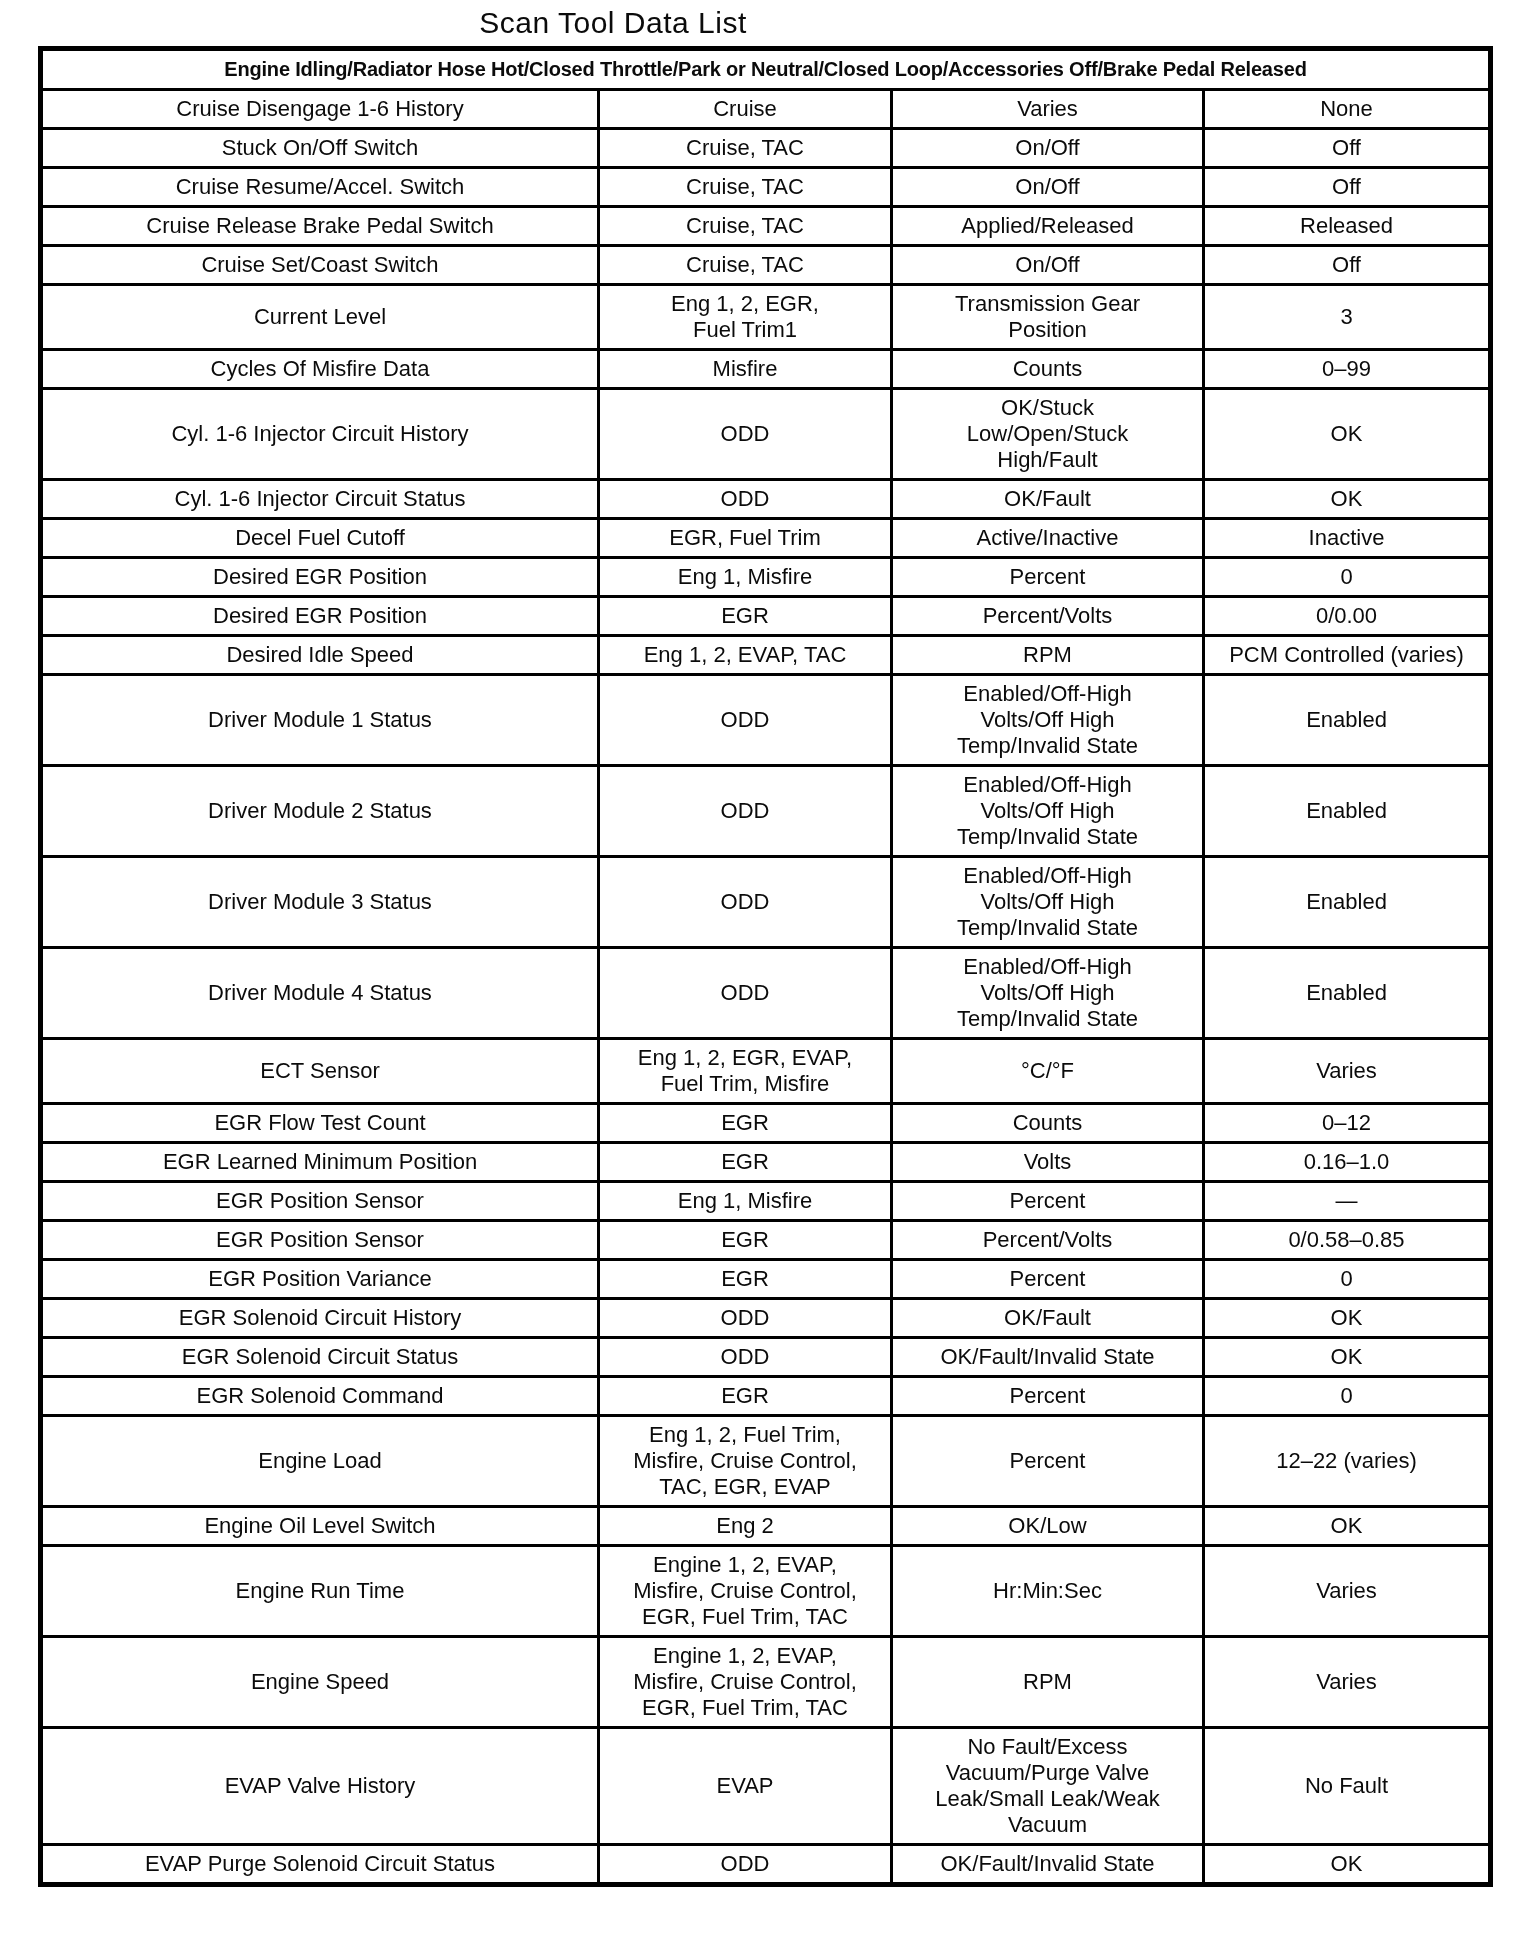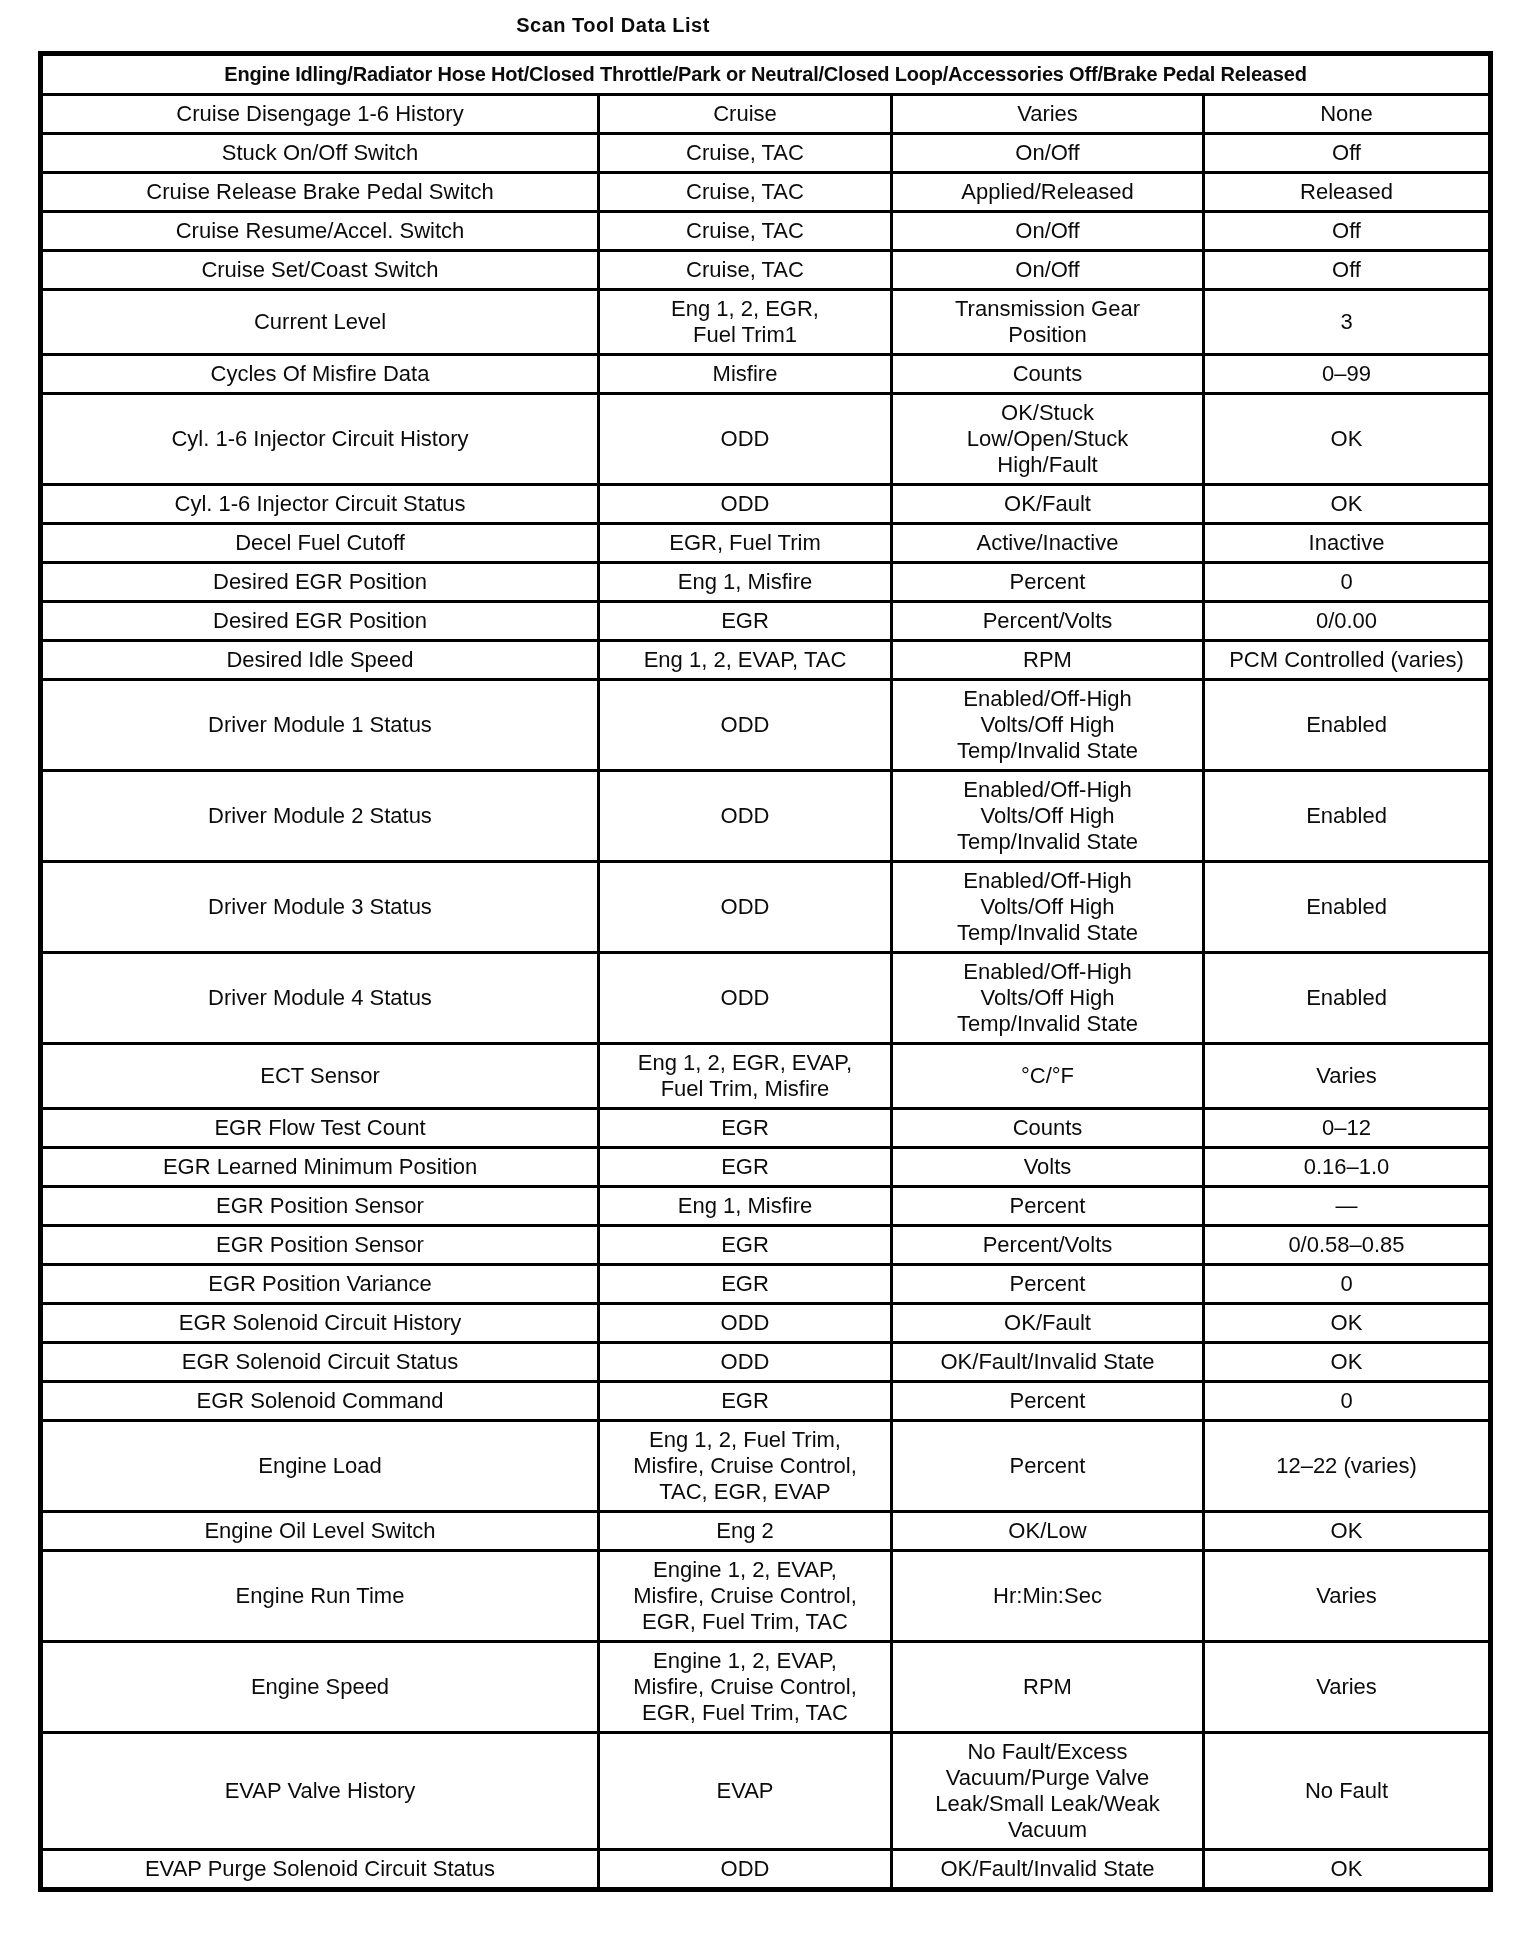--- a/index.html
+++ b/index.html
@@ -19,24 +19,24 @@
     box-sizing: border-box;
     padding-top: 6px;
   }
   .title-wrap {
     width: 1450px;
     margin: 0 0 6px 38px;
     text-align: center;
   }
   .title-wrap h1 {
     display: inline-block;
-    margin: 8px;
+    margin: 0;
     transform: translateX(-150px);
-    font-size: 20px;
-    font-weight: bold;
+    font-size: 30px;
+    font-weight: normal;
     letter-spacing: 0.5px;
   }
   table.scan-table {
     table-layout: fixed;
     width: 1450px;
     margin-left: 38px;
     border-collapse: collapse;
     border: 5px solid #000;
   }
   table.scan-table th,
@@ -99,31 +99,31 @@
   </tr>
 
   <tr>
     <td>Stuck On/Off Switch</td>
     <td>Cruise, TAC</td>
     <td>On/Off</td>
     <td>Off</td>
   </tr>
 
   <tr>
+    <td>Cruise Resume/Accel. Switch</td>
+    <td>Cruise, TAC</td>
+    <td>On/Off</td>
+    <td>Off</td>
+  </tr>
+
+  <tr>
     <td>Cruise Release Brake Pedal Switch</td>
     <td>Cruise, TAC</td>
     <td>Applied/Released</td>
     <td>Released</td>
-  </tr>
-
-  <tr>
-    <td>Cruise Resume/Accel. Switch</td>
-    <td>Cruise, TAC</td>
-    <td>On/Off</td>
-    <td>Off</td>
   </tr>
 
   <tr>
     <td>Cruise Set/Coast Switch</td>
     <td>Cruise, TAC</td>
     <td>On/Off</td>
     <td>Off</td>
   </tr>
 
   <tr>

